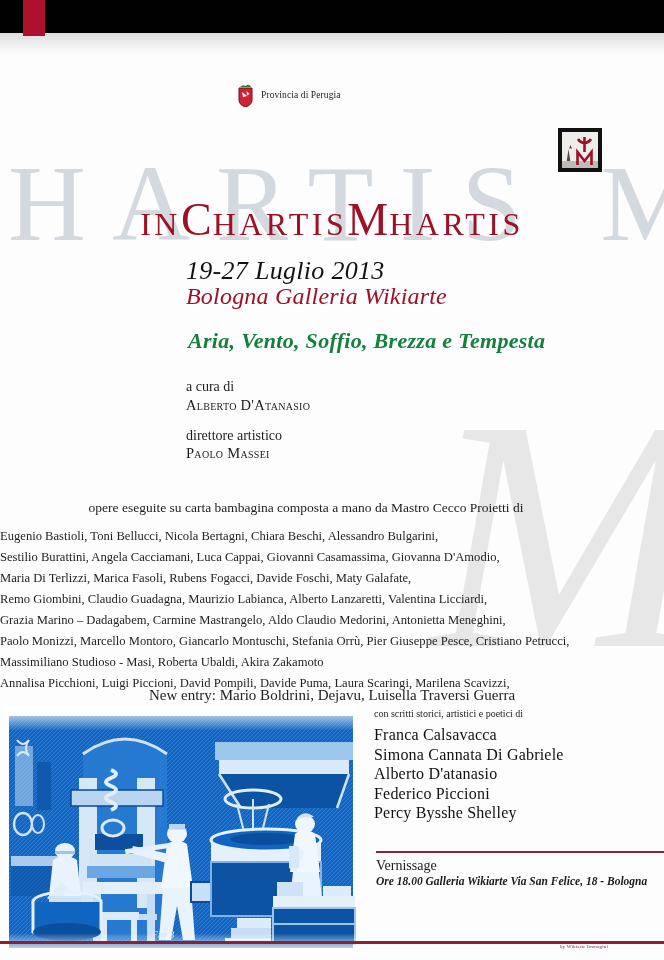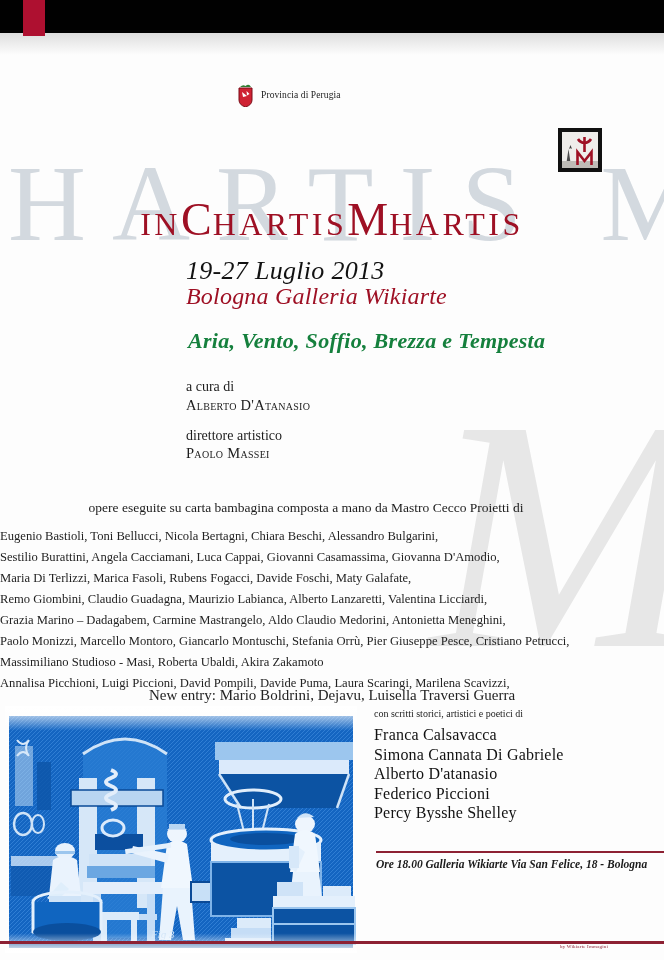--- a/index.html
+++ b/index.html
@@ -469,19 +469,20 @@
         <div class="writer">Franca Calsavacca</div>
         <div class="writer">Simona Cannata Di Gabriele</div>
         <div class="writer">Alberto D'atanasio</div>
         <div class="writer">Federico Piccioni</div>
         <div class="writer">Percy Bysshe Shelley</div>
       </div>
   </div>
 
   <div class="rule-red"></div>
   <div class="block-vern">
+    <div class="vern-title">Vernissage</div>
     <div class="vern-sub">Ore 18.00 Galleria Wikiarte Via San Felice, 18 - Bologna</div>
   </div>
 
   <div class="rule-bottom"></div>
   <div class="credit">by Wikiarte Immagini</div>
 
 </div>
 
 </body></html>

